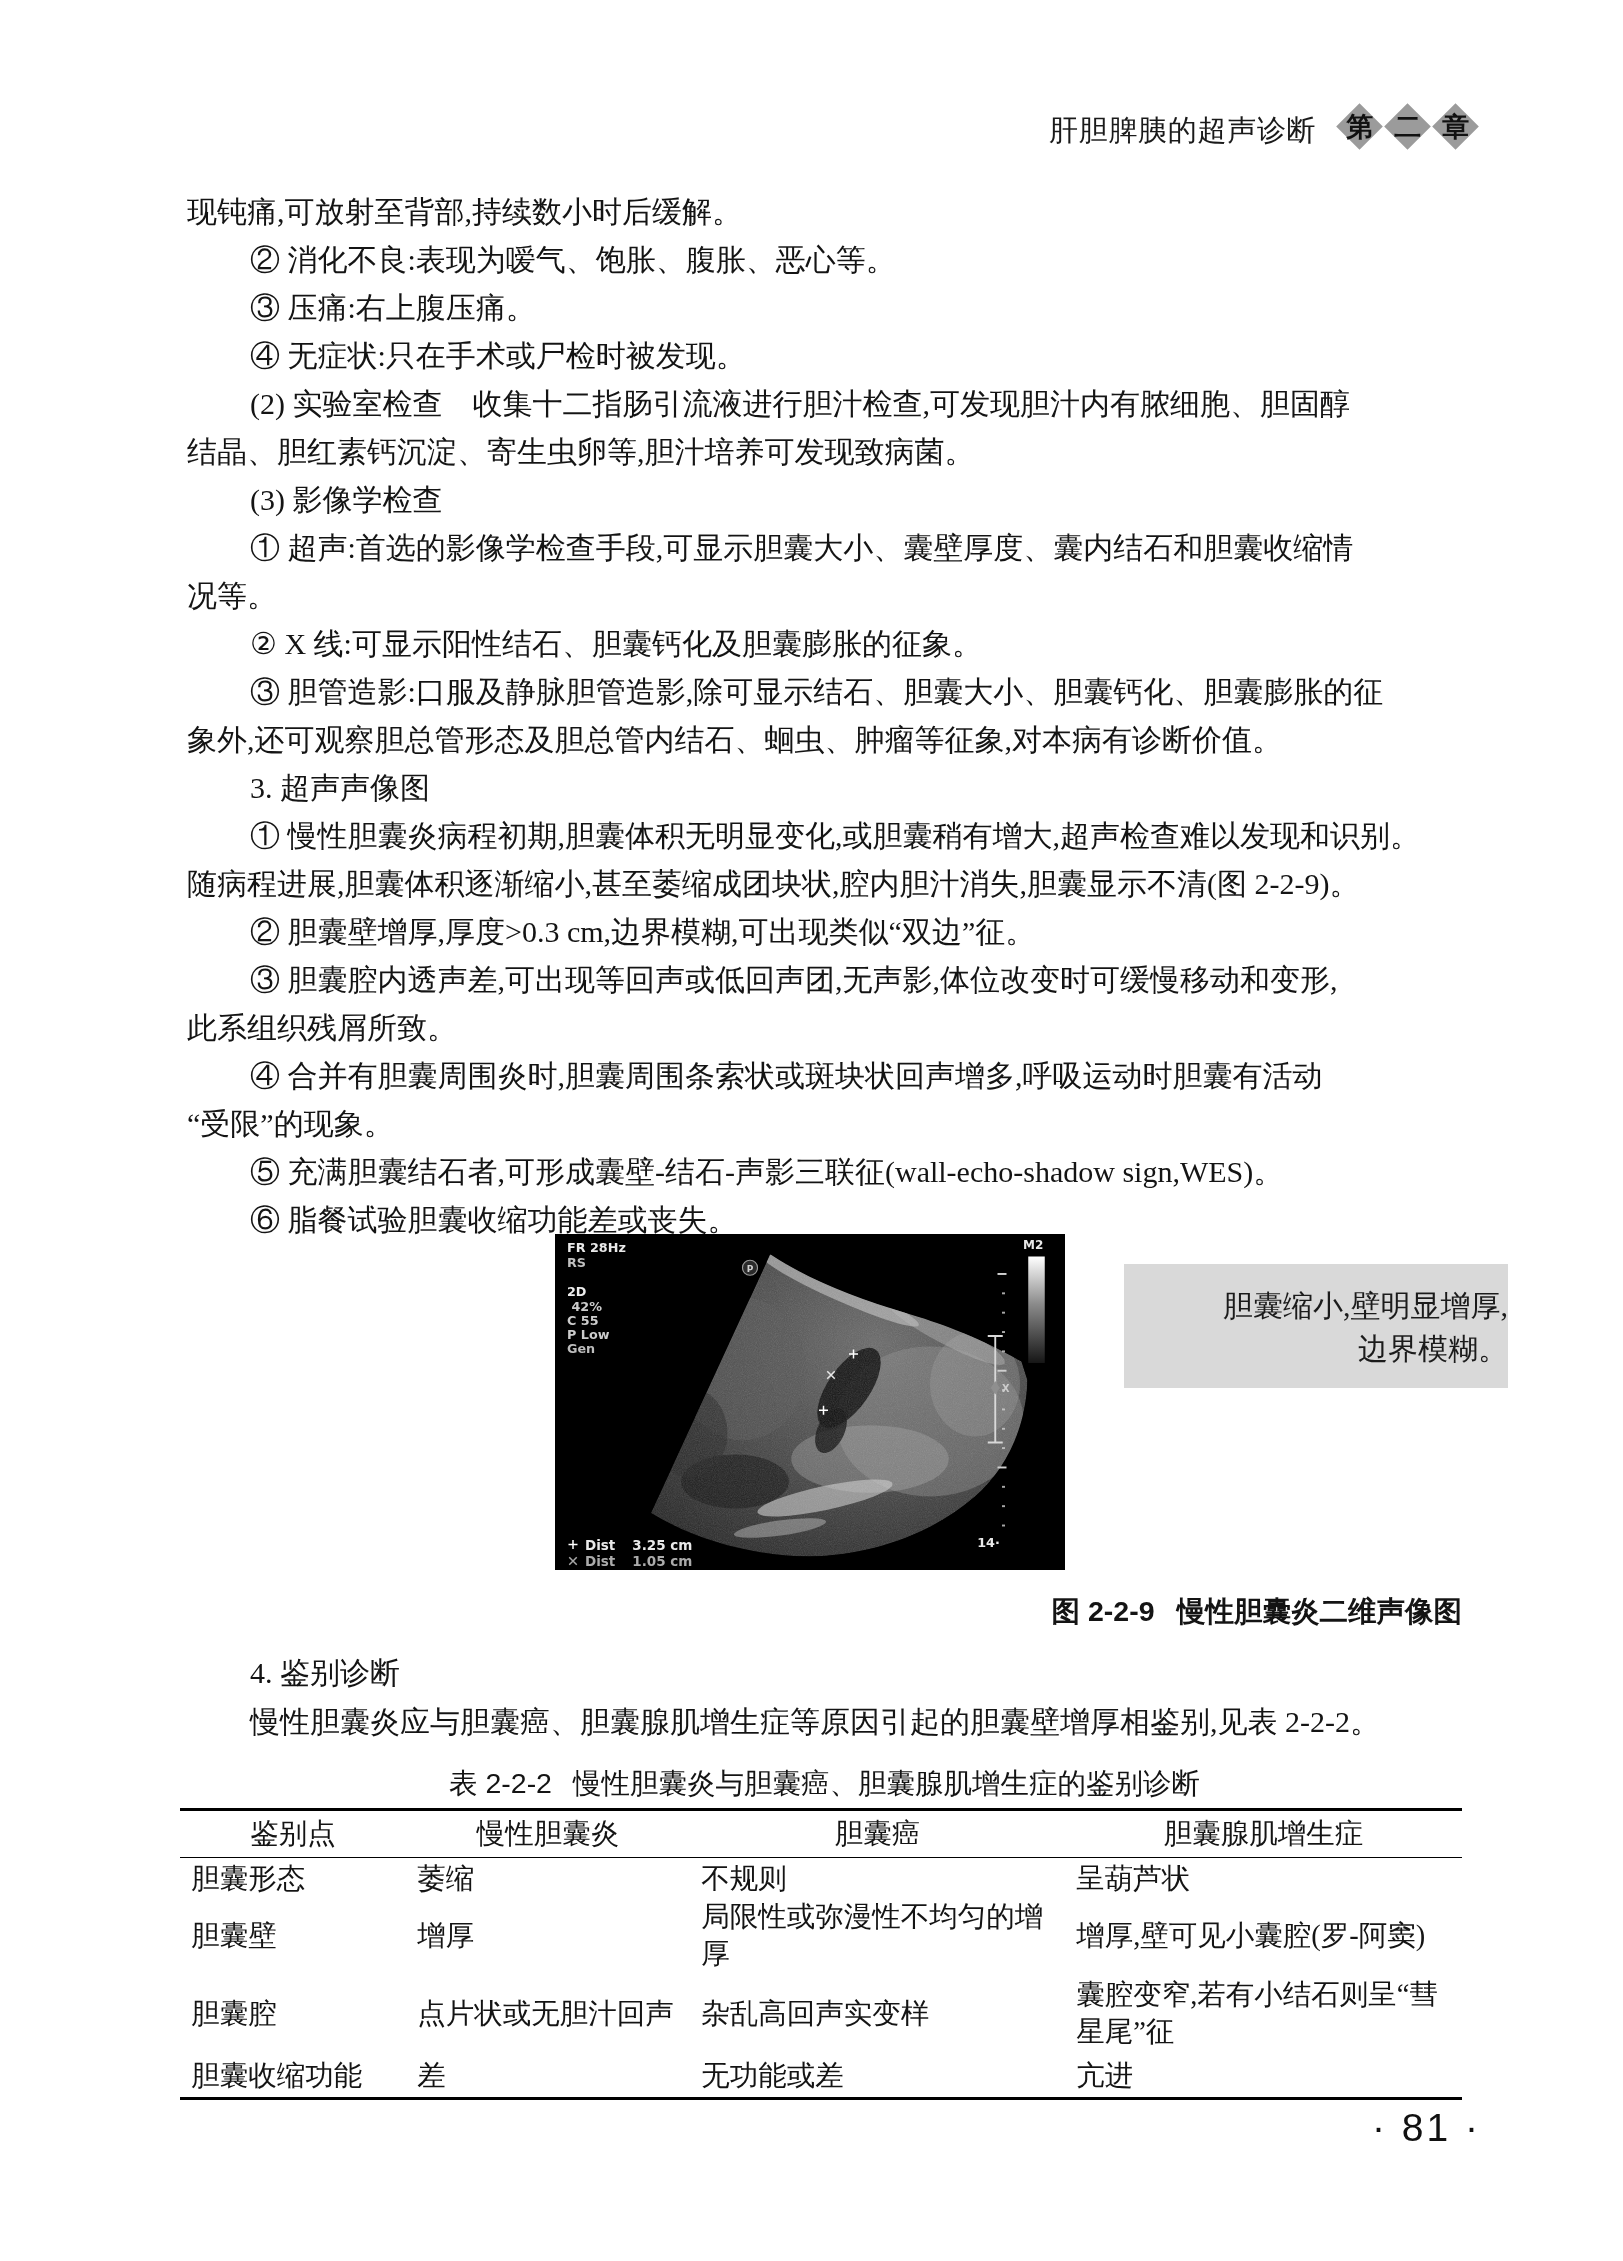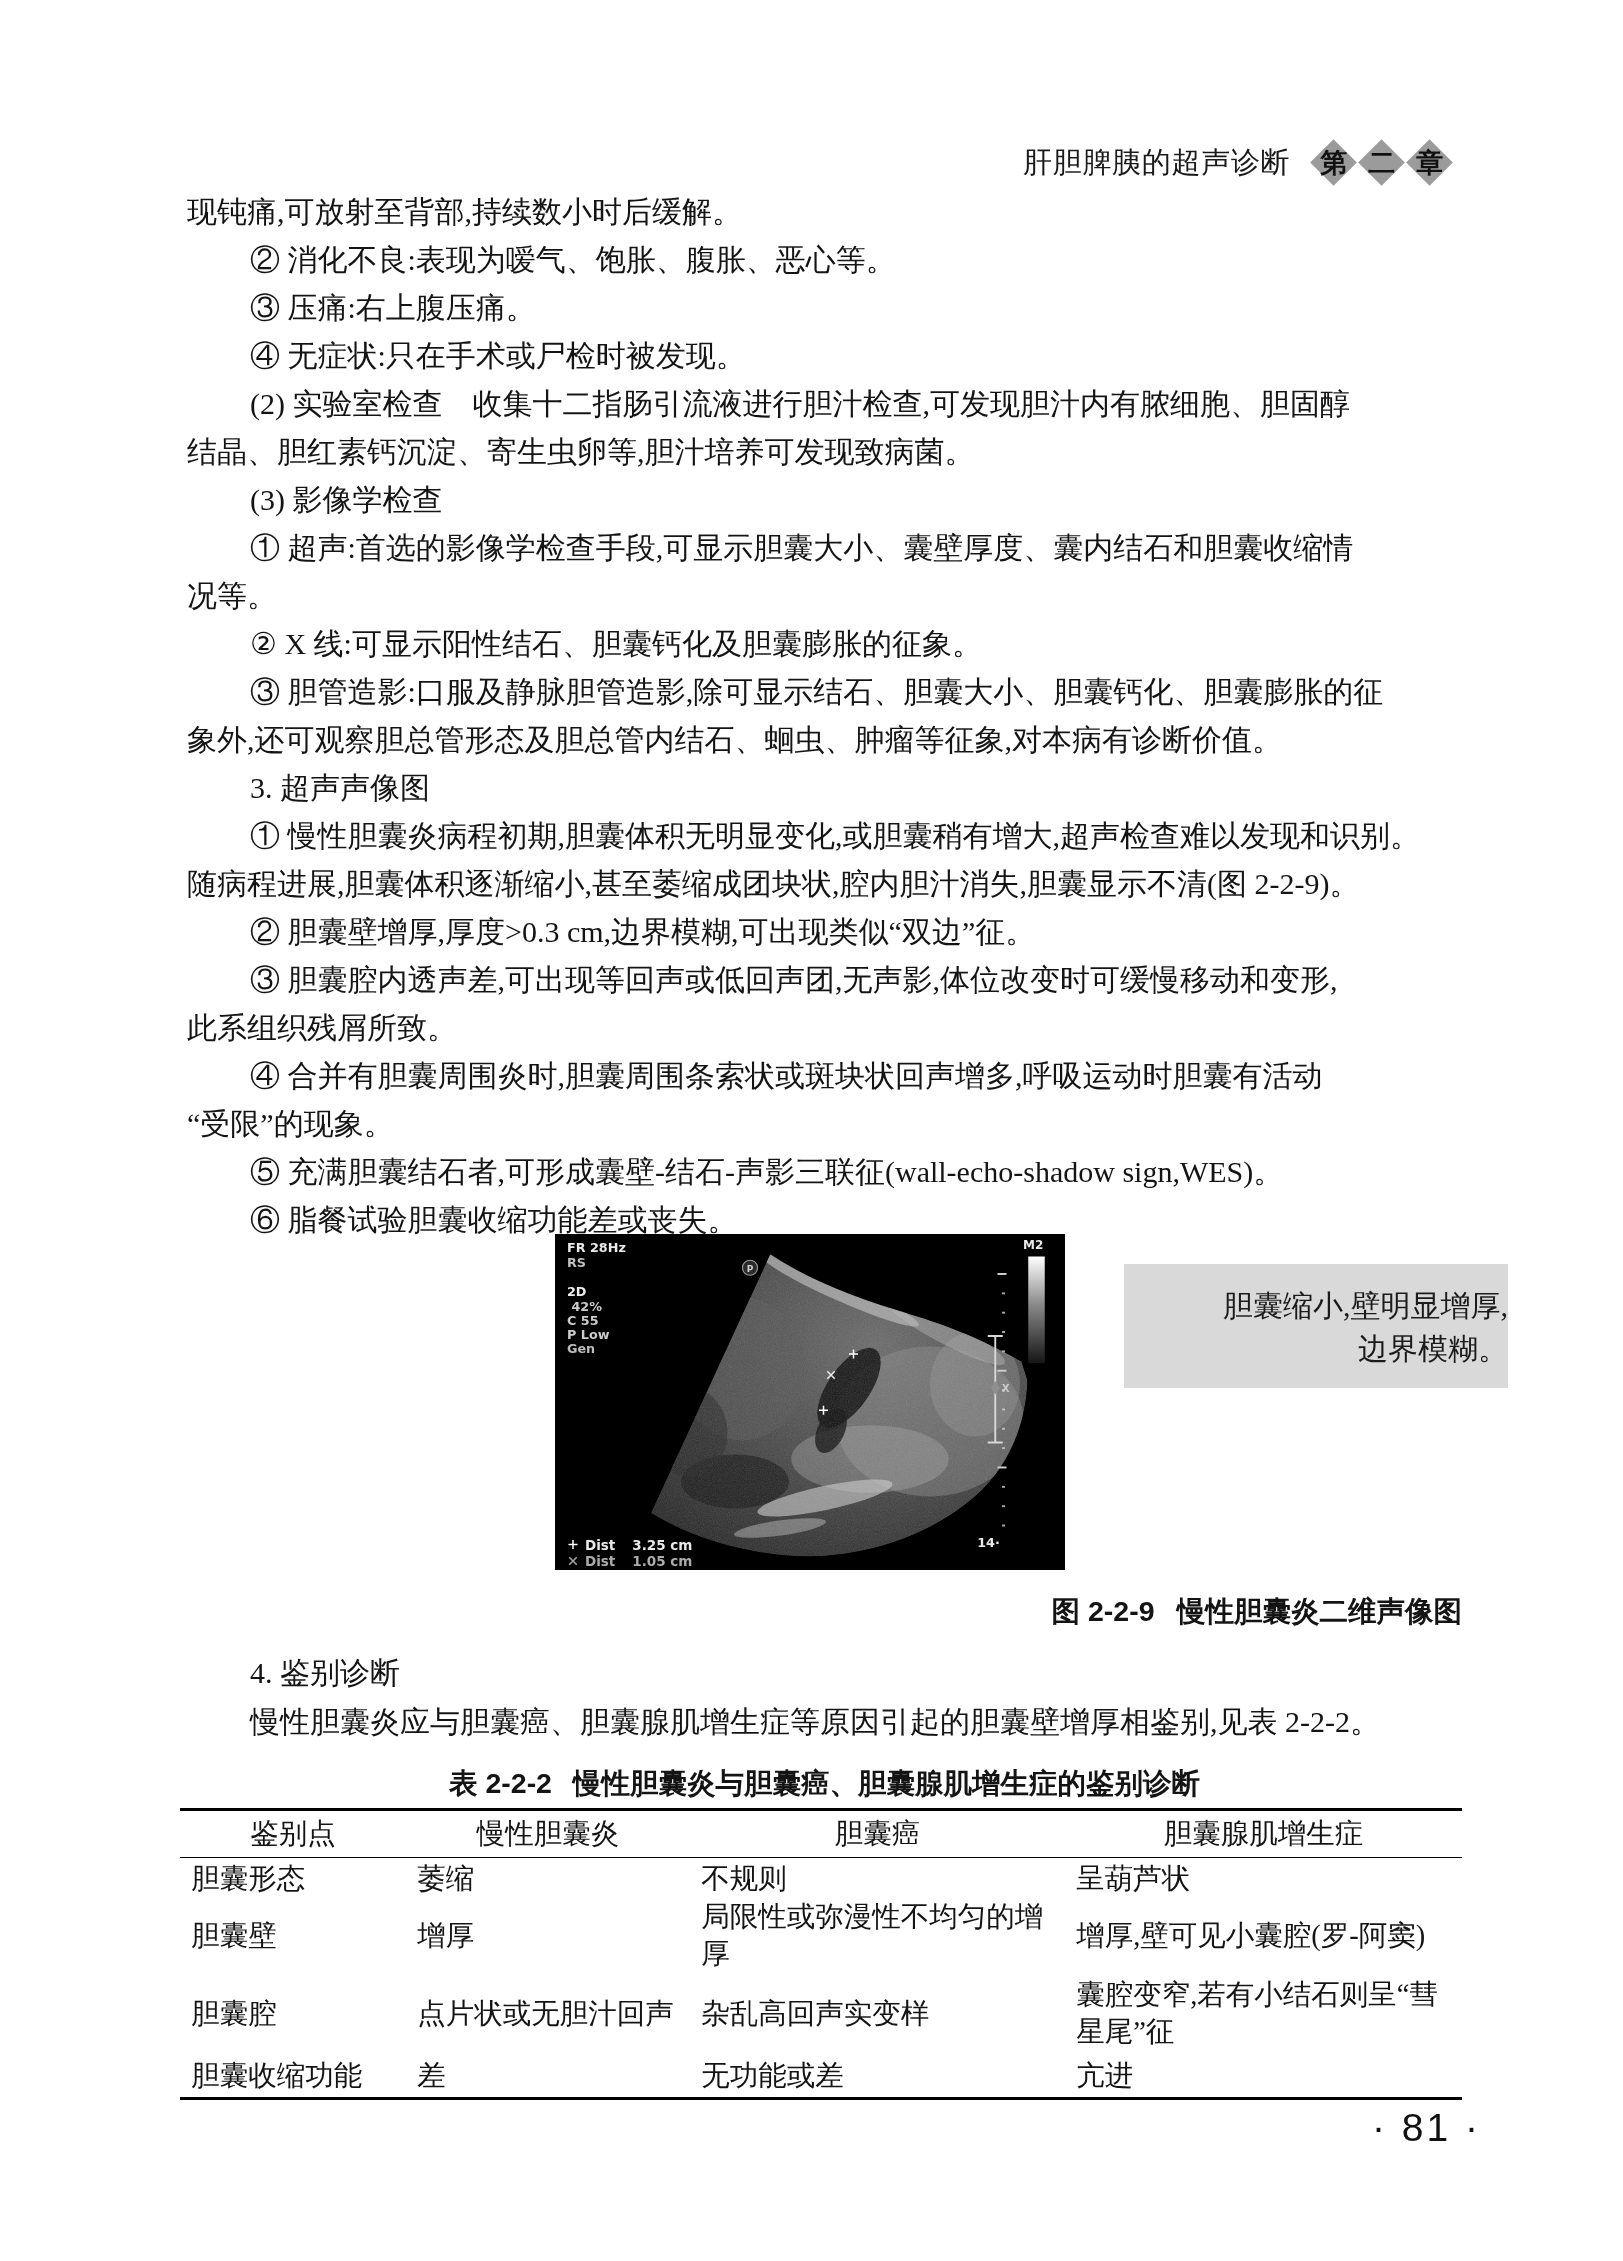--- a/index.html
+++ b/index.html
@@ -2,21 +2,21 @@
 <html style="font-size:12px"><head>
 <meta charset="utf-8">
 <style>
   html,body{margin:0;padding:0;background:#777;}
   .page{
     position:relative;width:1624px;height:2261px;background:#ffffff;
     font-family:"Liberation Serif","DejaVu Serif",serif;color:#141414;
     overflow:hidden;margin:0 auto;
   }
   
-  .hdr{position:absolute;top:102px;left:1023px;display:flex;align-items:center;margin-top:36px;}
+  .hdr{position:absolute;top:102px;left:1049px;display:flex;align-items:flex-end;}
   .hdr-title{font-size:29px;letter-spacing:0.7px;color:#1a1a1a;white-space:nowrap;}
   .diamonds{display:flex;margin-left:19.5px;}
   .dia{position:relative;width:48px;height:49px;}
   .dia-sq{position:absolute;left:7.5px;top:8.2px;width:33px;height:33px;background:#9b9b9b;transform:rotate(45deg);}
   .dia-ch{position:absolute;inset:0;display:flex;align-items:center;justify-content:center;
           font-size:27px;font-weight:700;color:#111;}
   
   .body-text{position:absolute;left:187px;top:188px;width:1279px;}
   .line{height:48px;line-height:48px;font-size:30px;white-space:nowrap;}
   .line.ind{padding-left:63px;}
@@ -28,21 +28,21 @@
            font-size:30px;color:#1b1b1b;text-align:right;}
   .notebox .nb-line{height:43px;line-height:43px;white-space:nowrap;padding-left:14.2px;}
   .notebox .nb-line.first{padding-top:19.5px;padding-left:65px;}
   
   .figcap{position:absolute;left:187px;top:1593px;width:1275px;text-align:right;
           font-family:"Liberation Sans","DejaVu Sans",sans-serif;font-weight:700;font-size:28.5px;}
   .figcap .gap{display:inline-block;width:22.5px;}
   .sec-heading{position:absolute;left:250px;top:1653px;font-size:30px;white-space:nowrap;}
   .sec-intro{position:absolute;left:250px;top:1702px;font-size:30px;white-space:nowrap;}
   .tbl-title{position:absolute;left:187px;top:1765px;width:1275px;text-align:center;
-             font-family:"Liberation Sans","DejaVu Sans",sans-serif;font-weight:700;font-size:28.5px;}
+             font-family:"Liberation Sans","DejaVu Sans",sans-serif;font-weight:400;font-size:28.5px;}
   .tbl-title .gap{display:inline-block;width:21px;}
   
   .tblwrap{position:absolute;left:180px;top:1808px;width:1282px;}
   table.cmp{border-collapse:collapse;table-layout:fixed;width:1282px;font-size:28.5px;
             border-top:3.7px solid #000;border-bottom:3.7px solid #000;}
   table.cmp col.c1{width:226px;} table.cmp col.c2{width:284px;}
   table.cmp col.c3{width:375px;} table.cmp col.c4{width:397px;}
   table.cmp th{font-weight:400;text-align:center;height:46px;border-bottom:1.5px solid #000;
                vertical-align:middle;padding:0;}
   table.cmp td{text-align:left;vertical-align:middle;padding:0 6px 0 11.2px;line-height:37px;}

